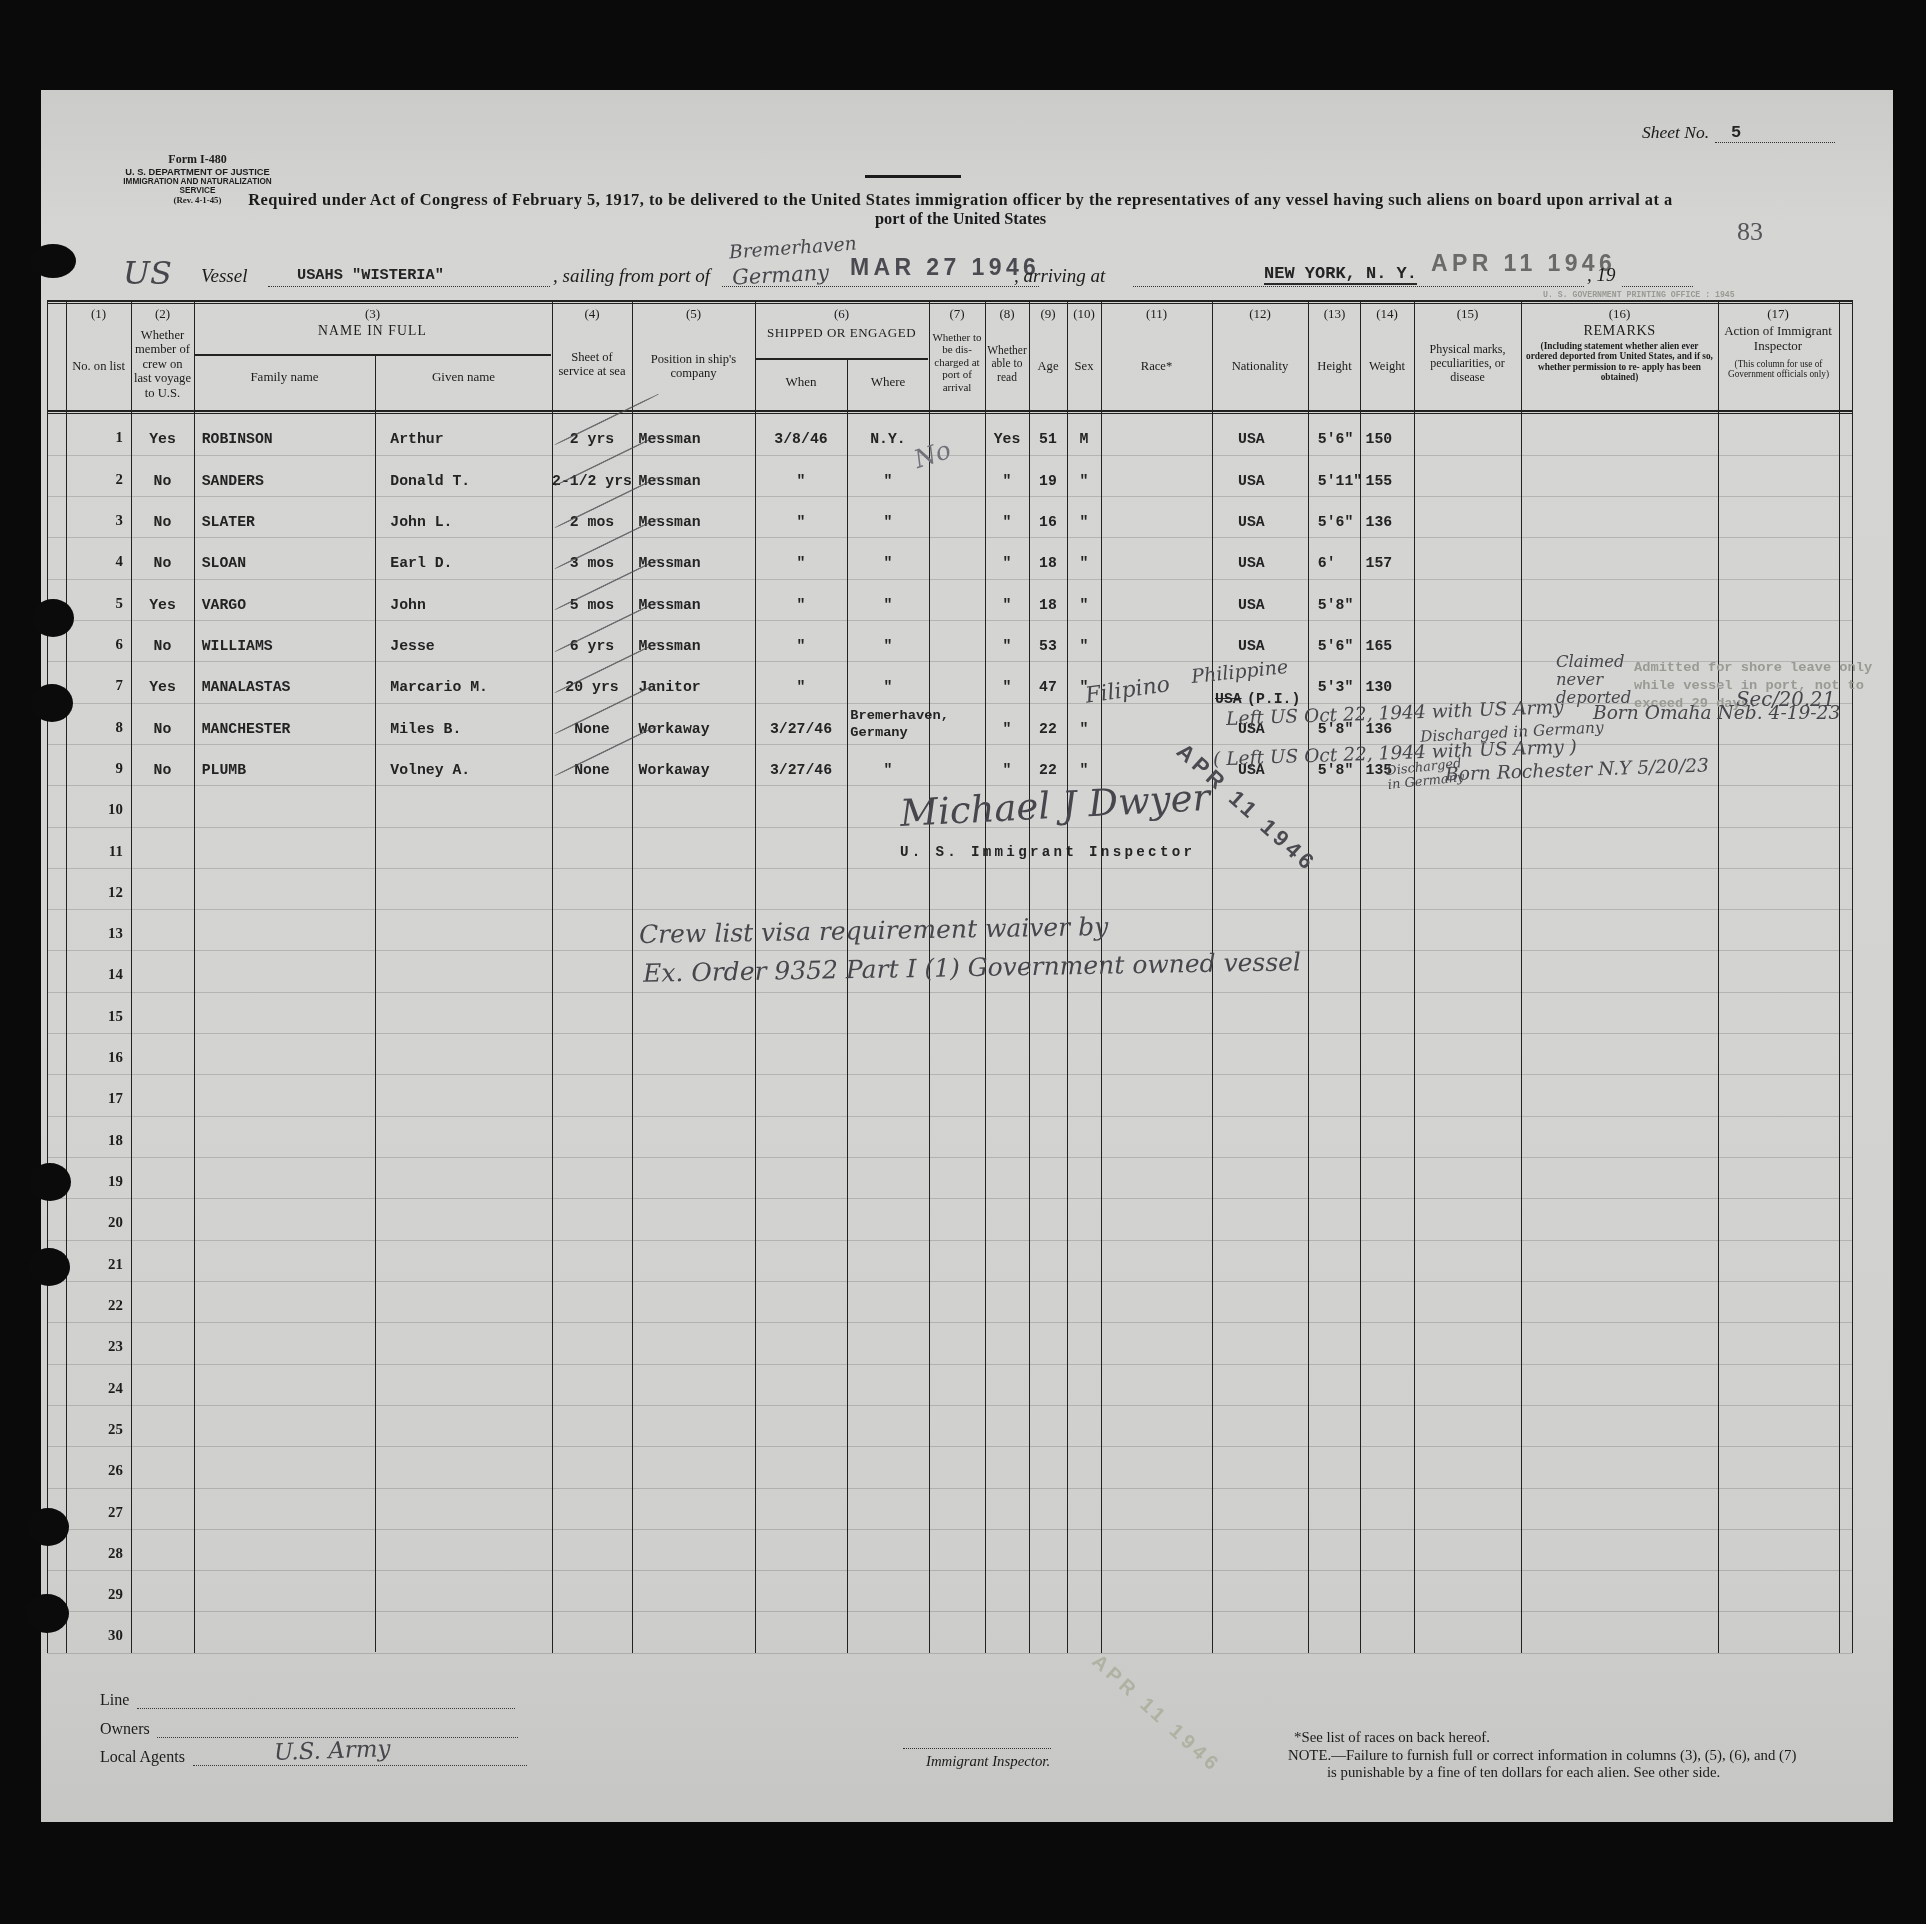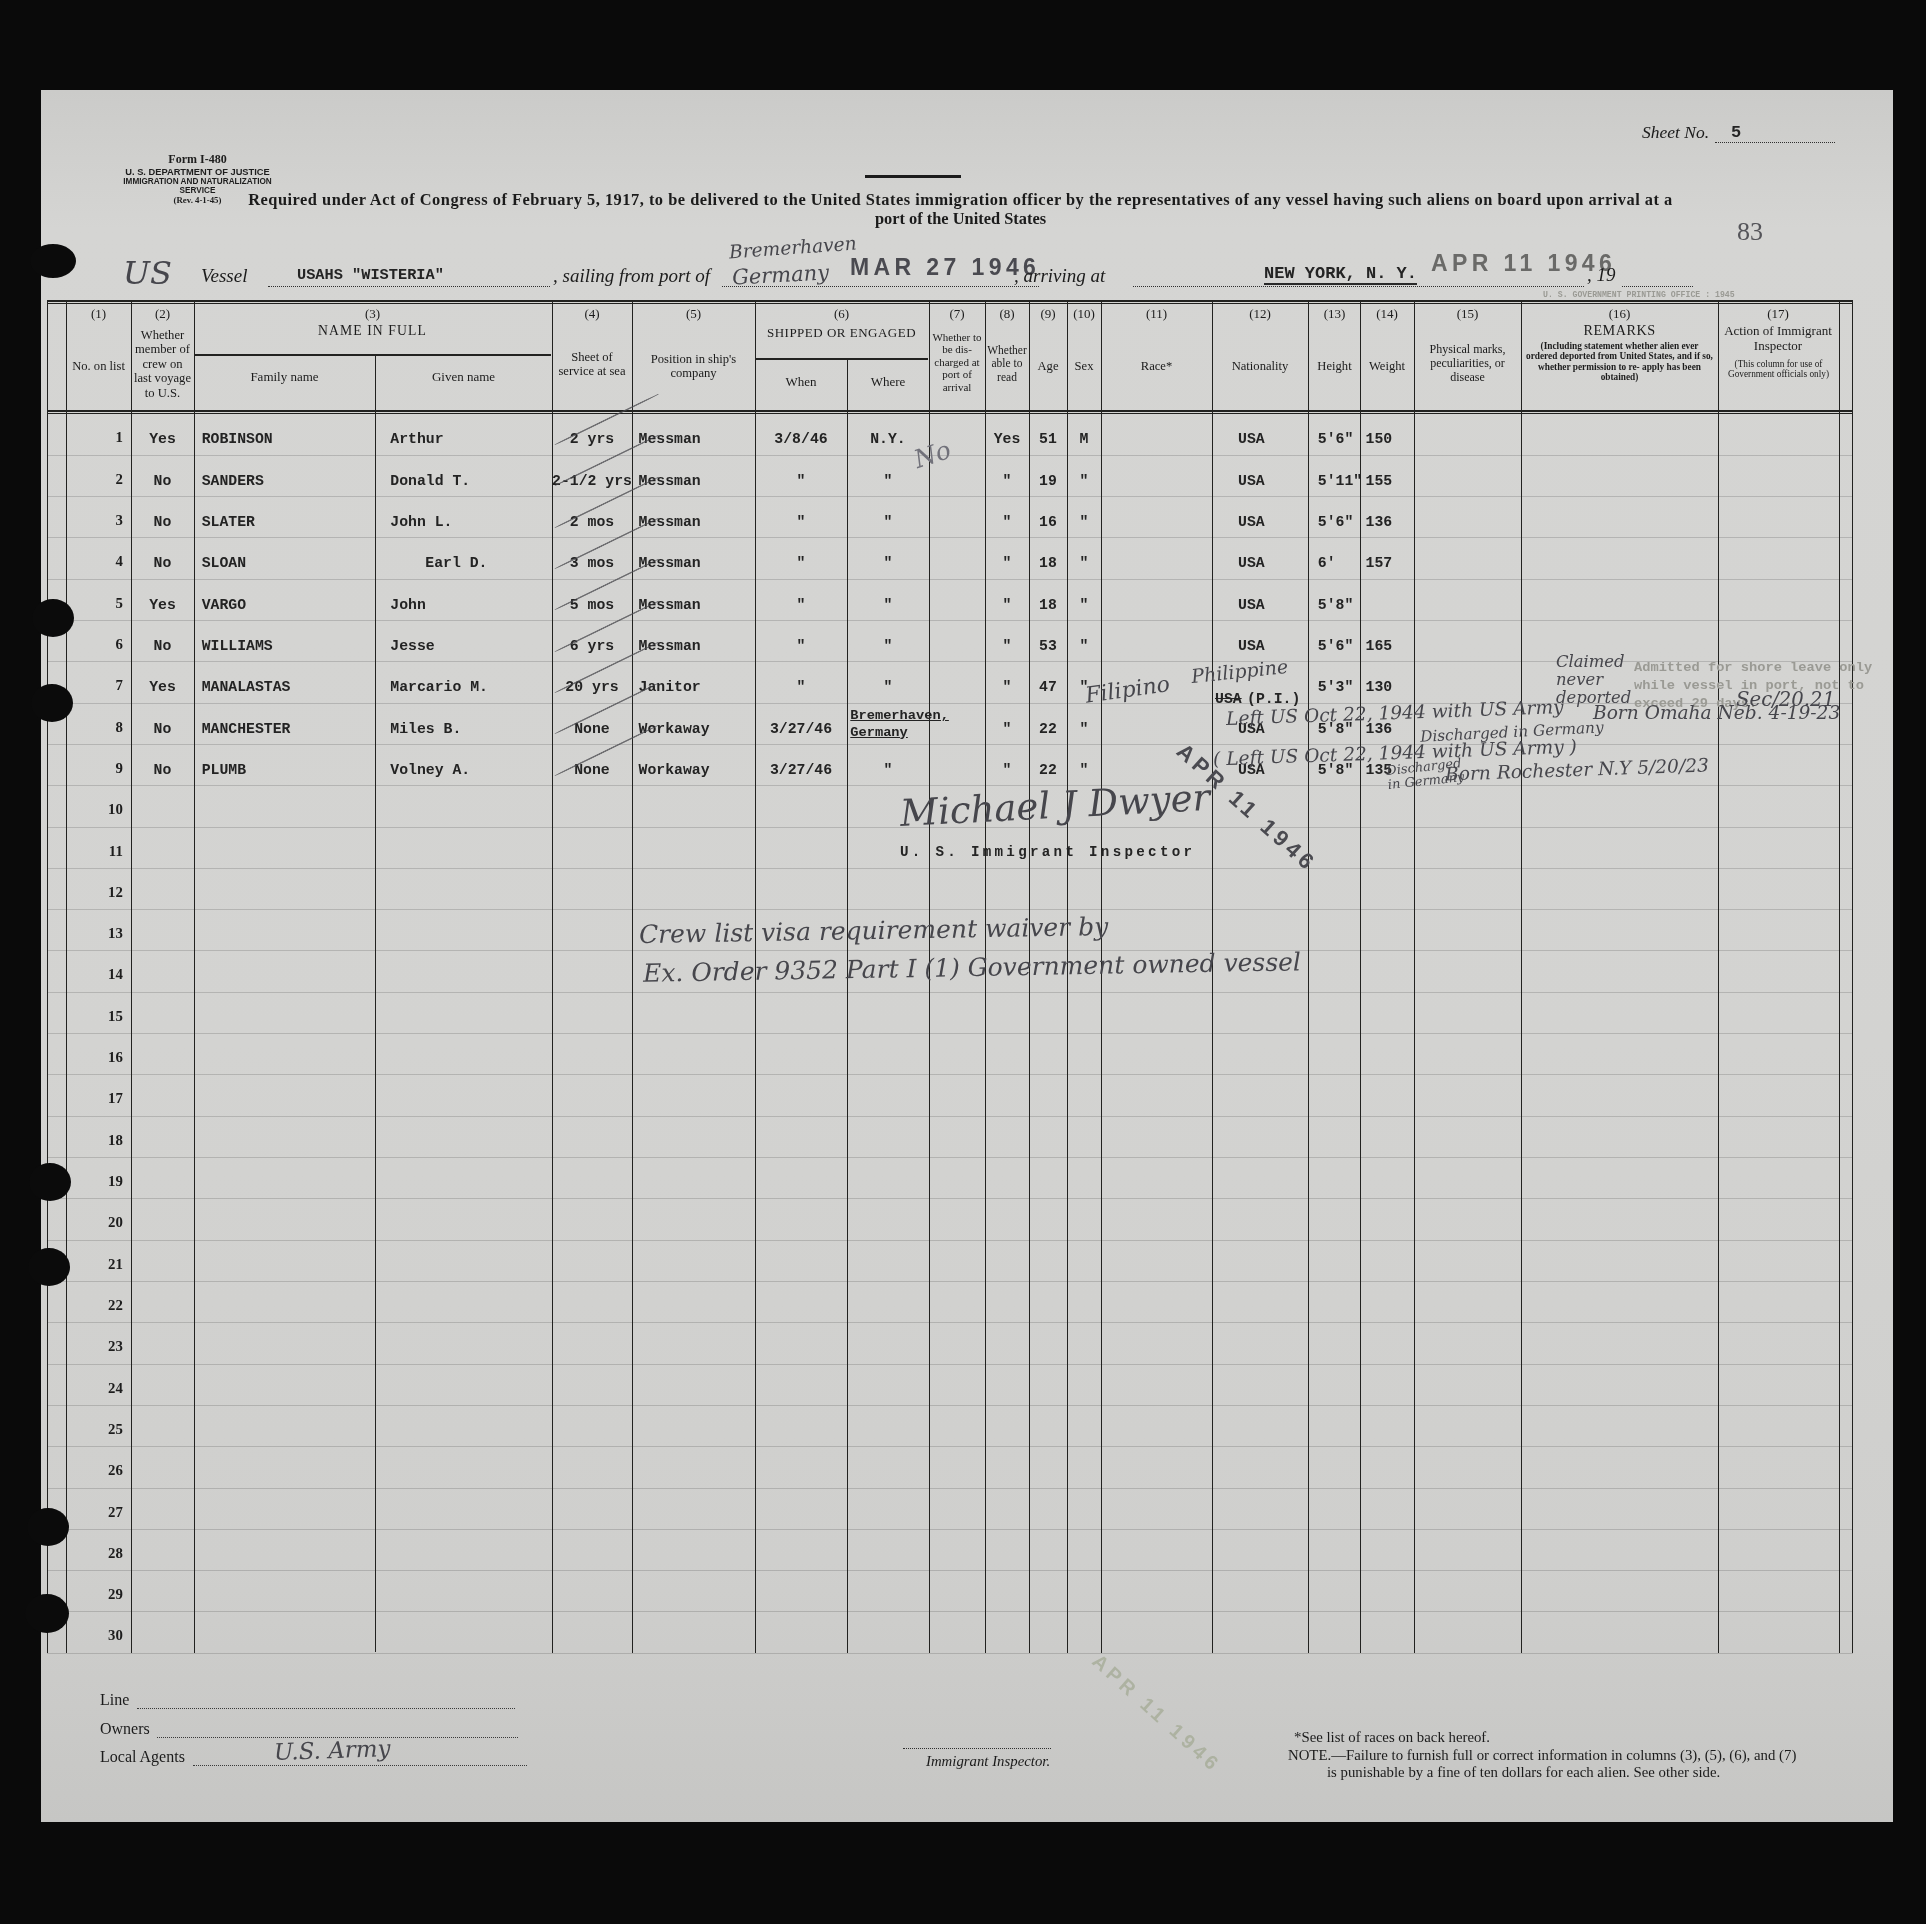--- a/index.html
+++ b/index.html
@@ -241,21 +241,21 @@
       <div class="cell" style="left: 944px; top: 406px; width: 44px; height: 41px; justify-content: center;">"</div>
       <div class="cell" style="left: 988px; top: 406px; width: 38px; height: 41px; justify-content: center;">16</div>
       <div class="cell" style="left: 1026px; top: 406px; width: 34px; height: 41px; justify-content: center;">"</div>
       <div class="cell" style="left: 1171px; top: 406px; width: 96px; height: 41px; justify-content: flex-start; padding-left: 26px;">USA</div>
       <div class="cell" style="left: 1267px; top: 406px; width: 53px; height: 41px; justify-content: flex-start; padding-left: 9.8px;">5'6"</div>
       <div class="cell" style="left: 1319px; top: 406px; width: 54px; height: 41px; justify-content: flex-start; padding-left: 5.5px;">136</div>
       <div class="slash" style="left: 513px; top: 437px; width: 116px;"></div>
       <div class="rowno" style="left: 24.6px; top: 447px; width: 66px; height: 41px;">4</div>
       <div class="cell" style="left: 90px; top: 447px; width: 63px; height: 41px; justify-content: center;">No</div>
       <div class="cell" style="left: 153px; top: 447px; width: 181px; height: 41px; justify-content: flex-start; padding-left: 7.7px;">SLOAN</div>
-      <div class="cell" style="left: 334px; top: 447px; width: 177px; height: 41px; justify-content: flex-start; padding-left: 15.3px; margin-left: 35px;">Earl D.</div>
+      <div class="cell" style="left: 334px; top: 447px; width: 177px; height: 41px; justify-content: flex-start; padding-left: 15.3px;">Earl D.</div>
       <div class="cell" style="left: 511px; top: 447px; width: 80px; height: 41px; justify-content: center;">3 mos</div>
       <div class="cell" style="left: 591px; top: 447px; width: 123px; height: 41px; justify-content: flex-start; padding-left: 6.6px;">Messman</div>
       <div class="cell" style="left: 714px; top: 447px; width: 92px; height: 41px; justify-content: center;">"</div>
       <div class="cell" style="left: 806px; top: 447px; width: 82px; height: 41px; justify-content: center;">"</div>
       <div class="cell" style="left: 944px; top: 447px; width: 44px; height: 41px; justify-content: center;">"</div>
       <div class="cell" style="left: 988px; top: 447px; width: 38px; height: 41px; justify-content: center;">18</div>
       <div class="cell" style="left: 1026px; top: 447px; width: 34px; height: 41px; justify-content: center;">"</div>
       <div class="cell" style="left: 1171px; top: 447px; width: 96px; height: 41px; justify-content: flex-start; padding-left: 26px;">USA</div>
       <div class="cell" style="left: 1267px; top: 447px; width: 53px; height: 41px; justify-content: flex-start; padding-left: 9.8px;">6'</div>
       <div class="cell" style="left: 1319px; top: 447px; width: 54px; height: 41px; justify-content: flex-start; padding-left: 5.5px;">157</div>
@@ -303,21 +303,21 @@
       <div class="cell" style="left: 1267px; top: 571px; width: 53px; height: 41px; justify-content: flex-start; padding-left: 9.8px;">5'3"</div>
       <div class="cell" style="left: 1319px; top: 571px; width: 54px; height: 41px; justify-content: flex-start; padding-left: 5.5px;">130</div>
       <div class="slash" style="left: 513px; top: 602px; width: 116px;"></div>
       <div class="rowno" style="left: 24.6px; top: 613px; width: 66px; height: 41px;">8</div>
       <div class="cell" style="left: 90px; top: 613px; width: 63px; height: 41px; justify-content: center;">No</div>
       <div class="cell" style="left: 153px; top: 613px; width: 181px; height: 41px; justify-content: flex-start; padding-left: 7.7px;">MANCHESTER</div>
       <div class="cell" style="left: 334px; top: 613px; width: 177px; height: 41px; justify-content: flex-start; padding-left: 15.3px;">Miles B.</div>
       <div class="cell" style="left: 511px; top: 613px; width: 80px; height: 41px; justify-content: center;">None</div>
       <div class="cell" style="left: 591px; top: 613px; width: 123px; height: 41px; justify-content: flex-start; padding-left: 6.6px;">Workaway</div>
       <div class="cell" style="left: 714px; top: 613px; width: 92px; height: 41px; justify-content: center;">3/27/46</div>
-      <div class="cell" style="left: 806px; top: 613px; width: 142px; height: 41px; justify-content: flex-start; padding-left: 3.3px; white-space: pre-line; font-size: 13.7px; line-height: 1.18; padding-bottom: 3.3px; text-decoration: underline;">Bremerhaven,
+      <div class="cell" style="left: 806px; top: 613px; width: 142px; height: 41px; justify-content: flex-start; padding-left: 3.3px; white-space: pre-line; font-size: 13.7px; line-height: 1.18; padding-bottom: 3.3px;">Bremerhaven,
 Germany</div>
       <div class="cell" style="left: 944px; top: 613px; width: 44px; height: 41px; justify-content: center;">"</div>
       <div class="cell" style="left: 988px; top: 613px; width: 38px; height: 41px; justify-content: center;">22</div>
       <div class="cell" style="left: 1026px; top: 613px; width: 34px; height: 41px; justify-content: center;">"</div>
       <div class="cell" style="left: 1171px; top: 613px; width: 96px; height: 41px; justify-content: flex-start; padding-left: 26px;">USA</div>
       <div class="cell" style="left: 1267px; top: 613px; width: 53px; height: 41px; justify-content: flex-start; padding-left: 9.8px;">5'8"</div>
       <div class="cell" style="left: 1319px; top: 613px; width: 54px; height: 41px; justify-content: flex-start; padding-left: 5.5px;">136</div>
       <div class="slash" style="left: 513px; top: 643px; width: 116px;"></div>
       <div class="rowno" style="left: 24.6px; top: 654px; width: 66px; height: 41px;">9</div>
       <div class="cell" style="left: 90px; top: 654px; width: 63px; height: 41px; justify-content: center;">No</div>

